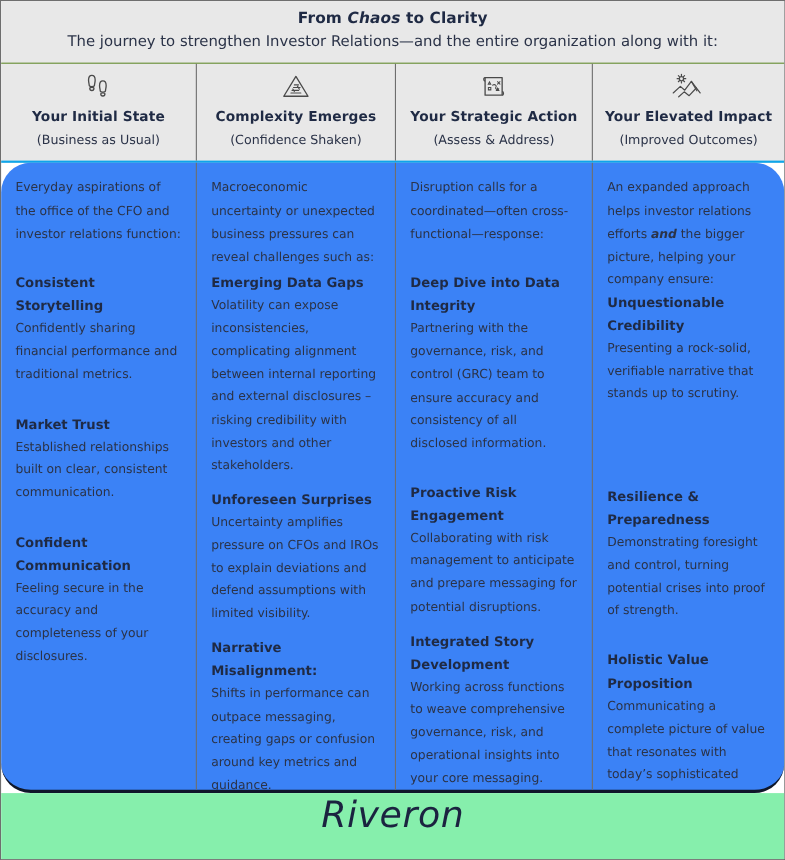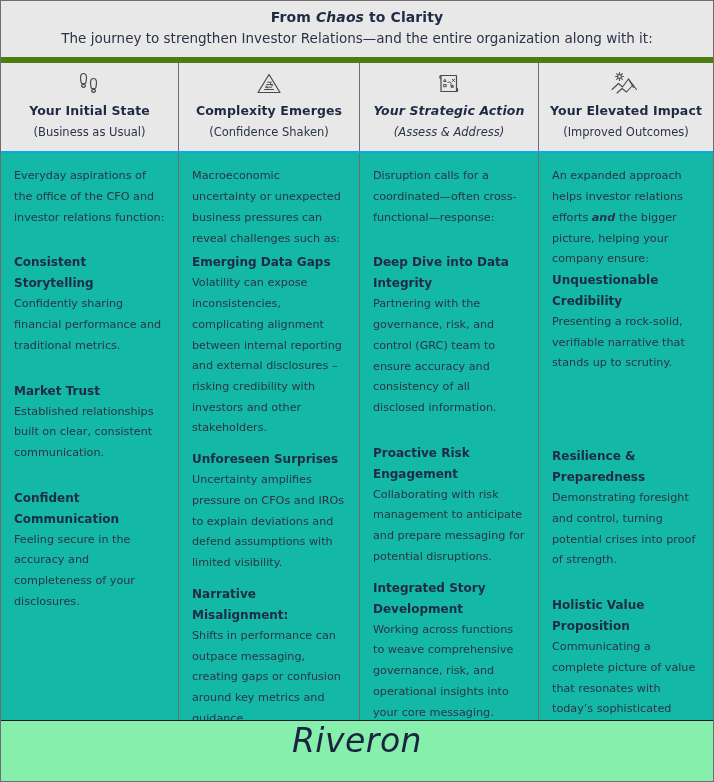--- a/index.html
+++ b/index.html
@@ -19,21 +19,21 @@
     border: 1px solid #6e6e6e;
     display: flex;
     flex-direction: column;
     overflow: hidden;
     position: relative;
   }
 
   
   .title-band {
     background: #e8e8e8;
-    border-bottom: 6px solid #4d7c0f;
+    border-bottom: 1px solid #4d7c0f;
     padding: 7px 14px 9px 14px;
     text-align: center;
     flex: 0 0 auto;
   }
   .title-main {
     font-size: 14px;
     font-weight: bold;
     color: #1f2a44;
     letter-spacing: .1px;
     line-height: 1.35;
@@ -62,21 +62,21 @@
     border-right: 1px solid #6e6e6e;
     display: flex;
     flex-direction: column;
     align-items: center;
     justify-content: flex-start;
     padding-top: 5px;
   }
   .head-cell:last-child { border-right: none; }
   .head-cell.c1 { flex: 0 0 178px; }
   .head-cell.c2 { flex: 0 0 181px; }
-  .head-cell.c3 { flex: 0 0 179px; font-style: italic; }
+  .head-cell.c3 { flex: 0 0 179px; }
   .head-cell.c4 { flex: 1 1 auto; }
 
   .head-icon {
     height: 32px;
     display: flex;
     align-items: center;
     justify-content: center;
   }
   .head-title {
     font-size: 12.5px;
@@ -90,23 +90,24 @@
     font-size: 11.5px;
     color: #2b3348;
     margin-top: 7px;
     text-align: center;
   }
 
   
   .body-band {
     display: flex;
     flex: 1 1 auto;
-    background: #14b8a6;
-    border-bottom: 1px solid #0f172a;
+    background: #3b82f6;
+    border-bottom: 3px solid #0f172a;
     min-height: 0;
+    border-radius: 27px;
   }
   .col {
     box-sizing: border-box;
     border-right: 1px solid #6e6e6e;
     padding: 13px 13px 10px 13px;
     overflow: hidden;
   }
   .col:last-child { border-right: none; }
   .col.c1 { flex: 0 0 178px; }
   .col.c2 { flex: 0 0 181px; }

